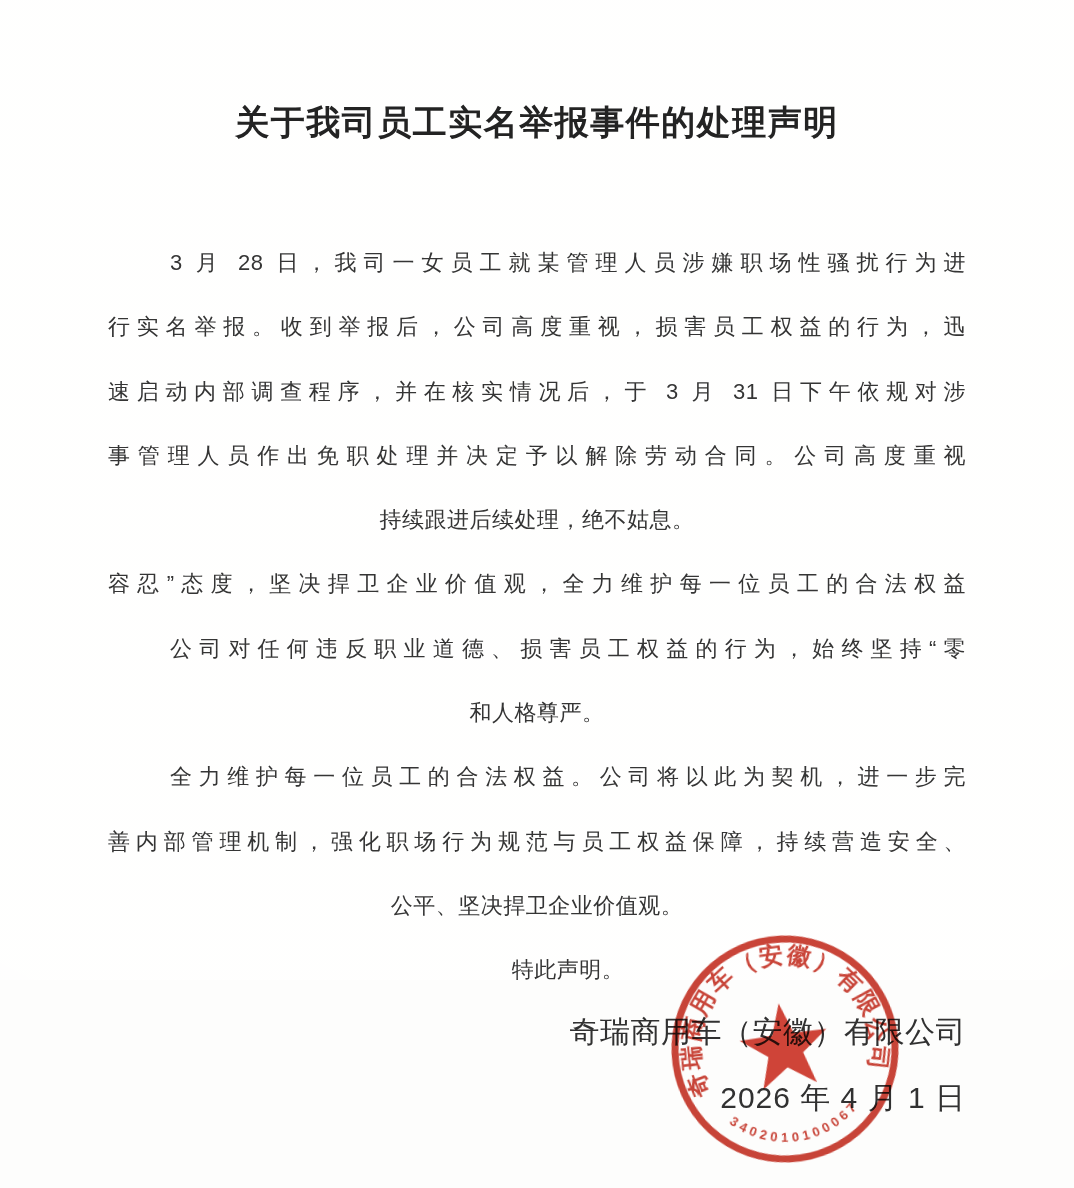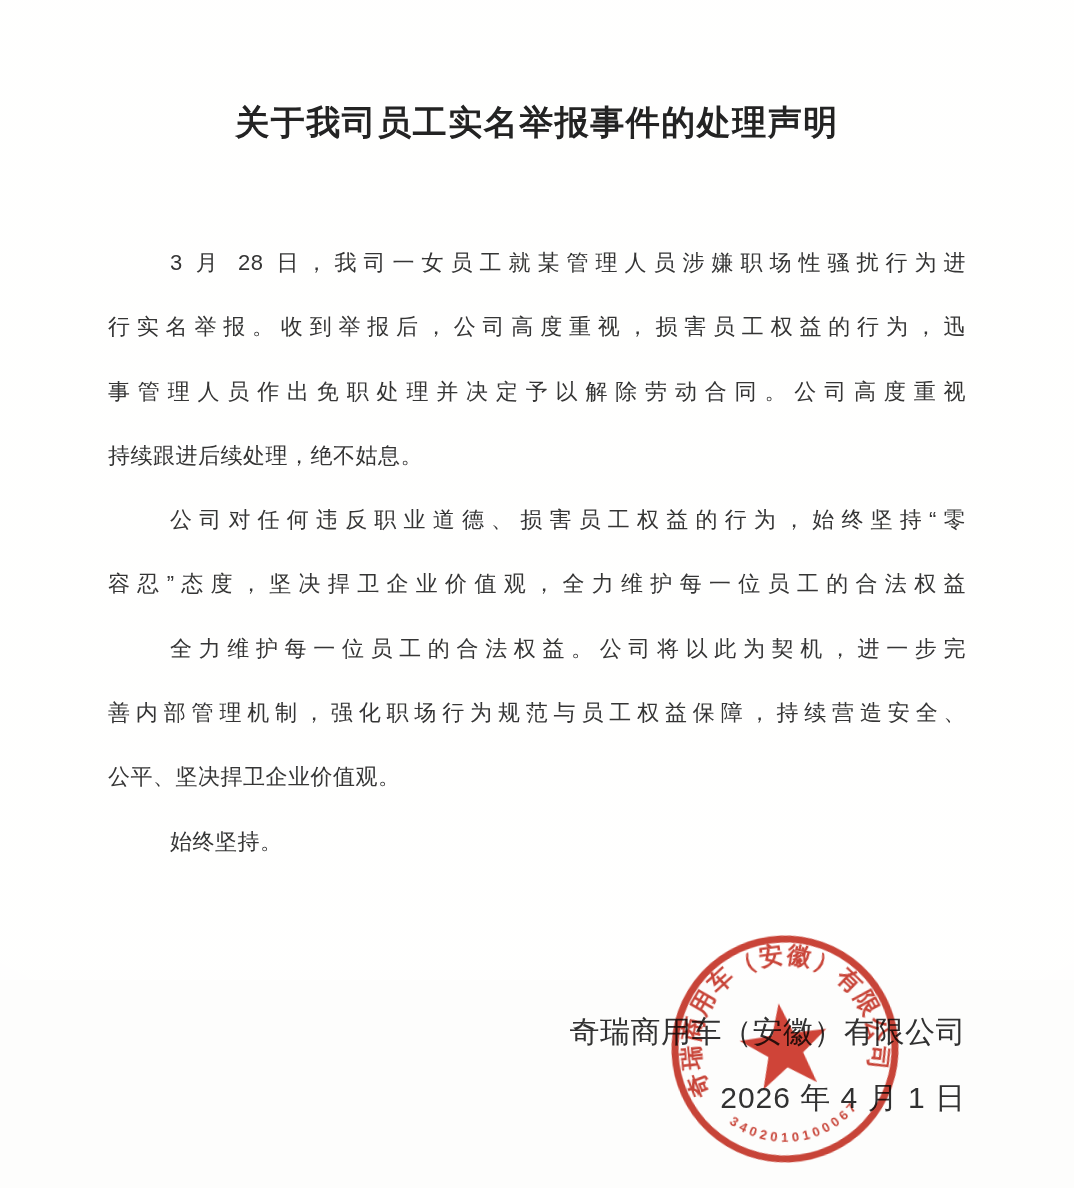--- a/index.html
+++ b/index.html
@@ -34,21 +34,21 @@
   .line {
     height: 64.3px;
     line-height: 66px;
     font-size: 22px;
     letter-spacing: 0.5px;
   }
   .line.j {
     text-align: justify;
     text-align-last: justify;
   }
-  .line.l { text-align: left; }
+  .line.l { text-align: center; }
   .line.indent { text-indent: 62px; }
   .signature {
     position: absolute;
     right: 108px; top: 1012px;
     font-size: 30px;
     letter-spacing: 0.5px;
     color: #313131;
     text-align: right;
   }
   .date-line {
@@ -83,28 +83,30 @@
 </head>
 <body>
 
 <div class="page">
 
   <div class="doc-title">关于我司员工实名举报事件的处理声明</div>
 
   <div class="body-text">
     <div class="line j indent">3 月 28 日，我司一女员工就某管理人员涉嫌职场性骚扰行为进</div>
     <div class="line j">行实名举报。收到举报后，公司高度重视，损害员工权益的行为，迅</div>
+    <div class="line j">速启动内部调查程序，并在核实情况后，于 3 月 31 日下午依规对涉</div>
     <div class="line j">事管理人员作出免职处理并决定予以解除劳动合同。公司高度重视</div>
     <div class="line l">持续跟进后续处理，绝不姑息。</div>
+    <div class="line j">容忍”态度，坚决捍卫企业价值观，全力维护每一位员工的合法权益</div>
     <div class="line j indent">公司对任何违反职业道德、损害员工权益的行为，始终坚持“零</div>
-    <div class="line j">容忍”态度，坚决捍卫企业价值观，全力维护每一位员工的合法权益</div>
+    <div class="line l">和人格尊严。</div>
     <div class="line j indent">全力维护每一位员工的合法权益。公司将以此为契机，进一步完</div>
     <div class="line j">善内部管理机制，强化职场行为规范与员工权益保障，持续营造安全、</div>
     <div class="line l">公平、坚决捍卫企业价值观。</div>
-    <div class="line l indent">始终坚持。</div>
+    <div class="line l indent">特此声明。</div>
   </div>
 
   <div class="signature">奇瑞商用车（安徽）有限公司</div>
   <div class="date-line">2026 年 4 月 1 日</div>
 
   <div class="stamp">
     <svg viewBox="-134 -134 268 268" xmlns="http://www.w3.org/2000/svg">
       <defs>
 
         <path id="sealTopArc" d="M -80.8 29.4 A 86 86 0 1 1 80.8 29.4" fill="none"></path>

